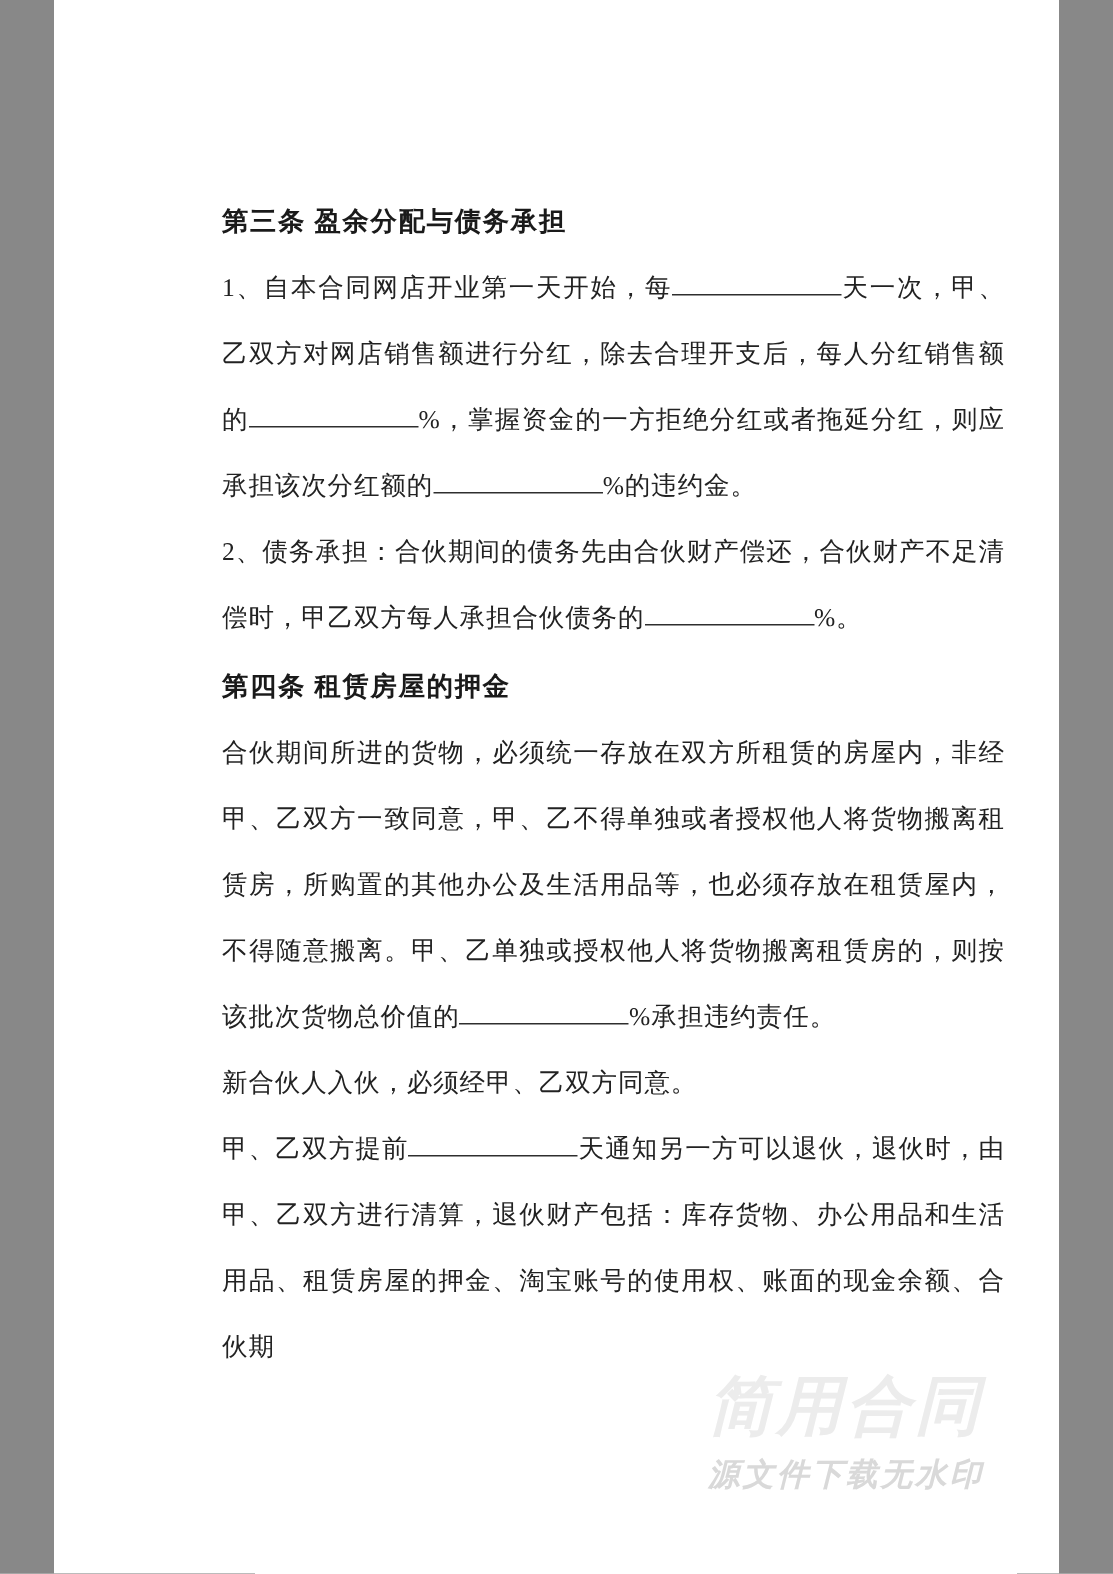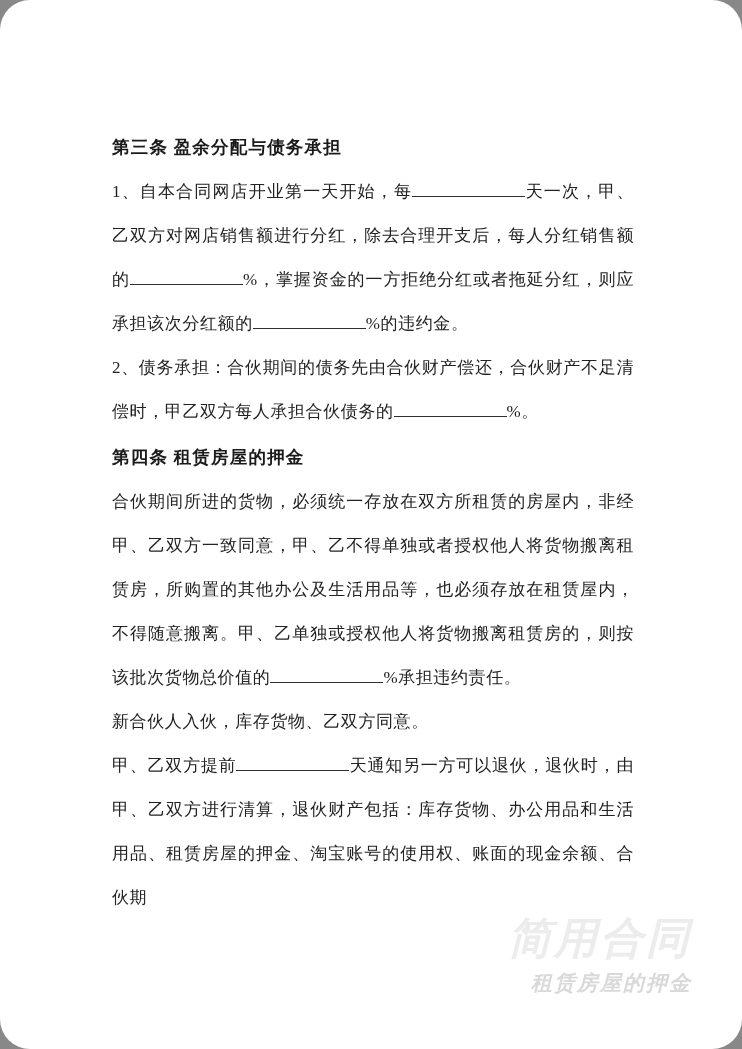--- a/index.html
+++ b/index.html
@@ -1,23 +1,22 @@
 <!DOCTYPE html>
 <html><head>
 <meta charset="utf-8">
 <style>
   html, body { margin: 0; padding: 0; background: #888; }
   .page {
     position: relative;
-    width: 742px;
+    width: 670px;
     height: 1049px;
     margin: 0 auto;
     background: #ffffff;
     overflow: hidden;
-    border-radius: 30px;
   }
   .doc {
     position: absolute;
     left: 112px;
     top: 124px;
     width: 522px;
     font-family: "Liberation Serif", "DejaVu Serif", serif;
     font-size: 17px;
     line-height: 44px;
     color: #222222;
@@ -74,23 +73,23 @@
 
   <div class="doc" style="color: rgb(34, 34, 34);">
 
     <h2 class="section-heading">第三条 盈余分配与债务承担</h2>
     <p class="para">1、自本合同网店开业第一天开始，每<span class="blank">______________</span>天一次，甲、乙双方对网店销售额进行分红，除去合理开支后，每人分红销售额的<span class="blank">______________</span>%，掌握资金的一方拒绝分红或者拖延分红，则应承担该次分红额的<span class="blank">______________</span>%的违约金。</p>
     <p class="para">2、债务承担：合伙期间的债务先由合伙财产偿还，合伙财产不足清偿时，甲乙双方每人承担合伙债务的<span class="blank">______________</span>%。</p>
 
     <h2 class="section-heading">第四条 租赁房屋的押金</h2>
     <p class="para">合伙期间所进的货物，必须统一存放在双方所租赁的房屋内，非经甲、乙双方一致同意，甲、乙不得单独或者授权他人将货物搬离租赁房，所购置的其他办公及生活用品等，也必须存放在租赁屋内，不得随意搬离。甲、乙单独或授权他人将货物搬离租赁房的，则按该批次货物总价值的<span class="blank">______________</span>%承担违约责任。</p>
 
-    <p class="para">新合伙人入伙，库存货物、乙双方同意。</p>
+    <p class="para">新合伙人入伙，必须经甲、乙双方同意。</p>
     <p class="para">甲、乙双方提前<span class="blank">______________</span>天通知另一方可以退伙，退伙时，由甲、乙双方进行清算，退伙财产包括：库存货物、办公用品和生活用品、租赁房屋的押金、淘宝账号的使用权、账面的现金余额、合伙期</p>
 
   </div>
 
   <div class="watermark">
     <div class="wm-title" style="color: rgb(236, 236, 236);">简用合同</div>
-    <div class="wm-sub" style="color: rgb(217, 217, 217);">租赁房屋的押金</div>
+    <div class="wm-sub" style="color: rgb(217, 217, 217);">源文件下载无水印</div>
   </div>
 
 </div>
 
 </body></html>

